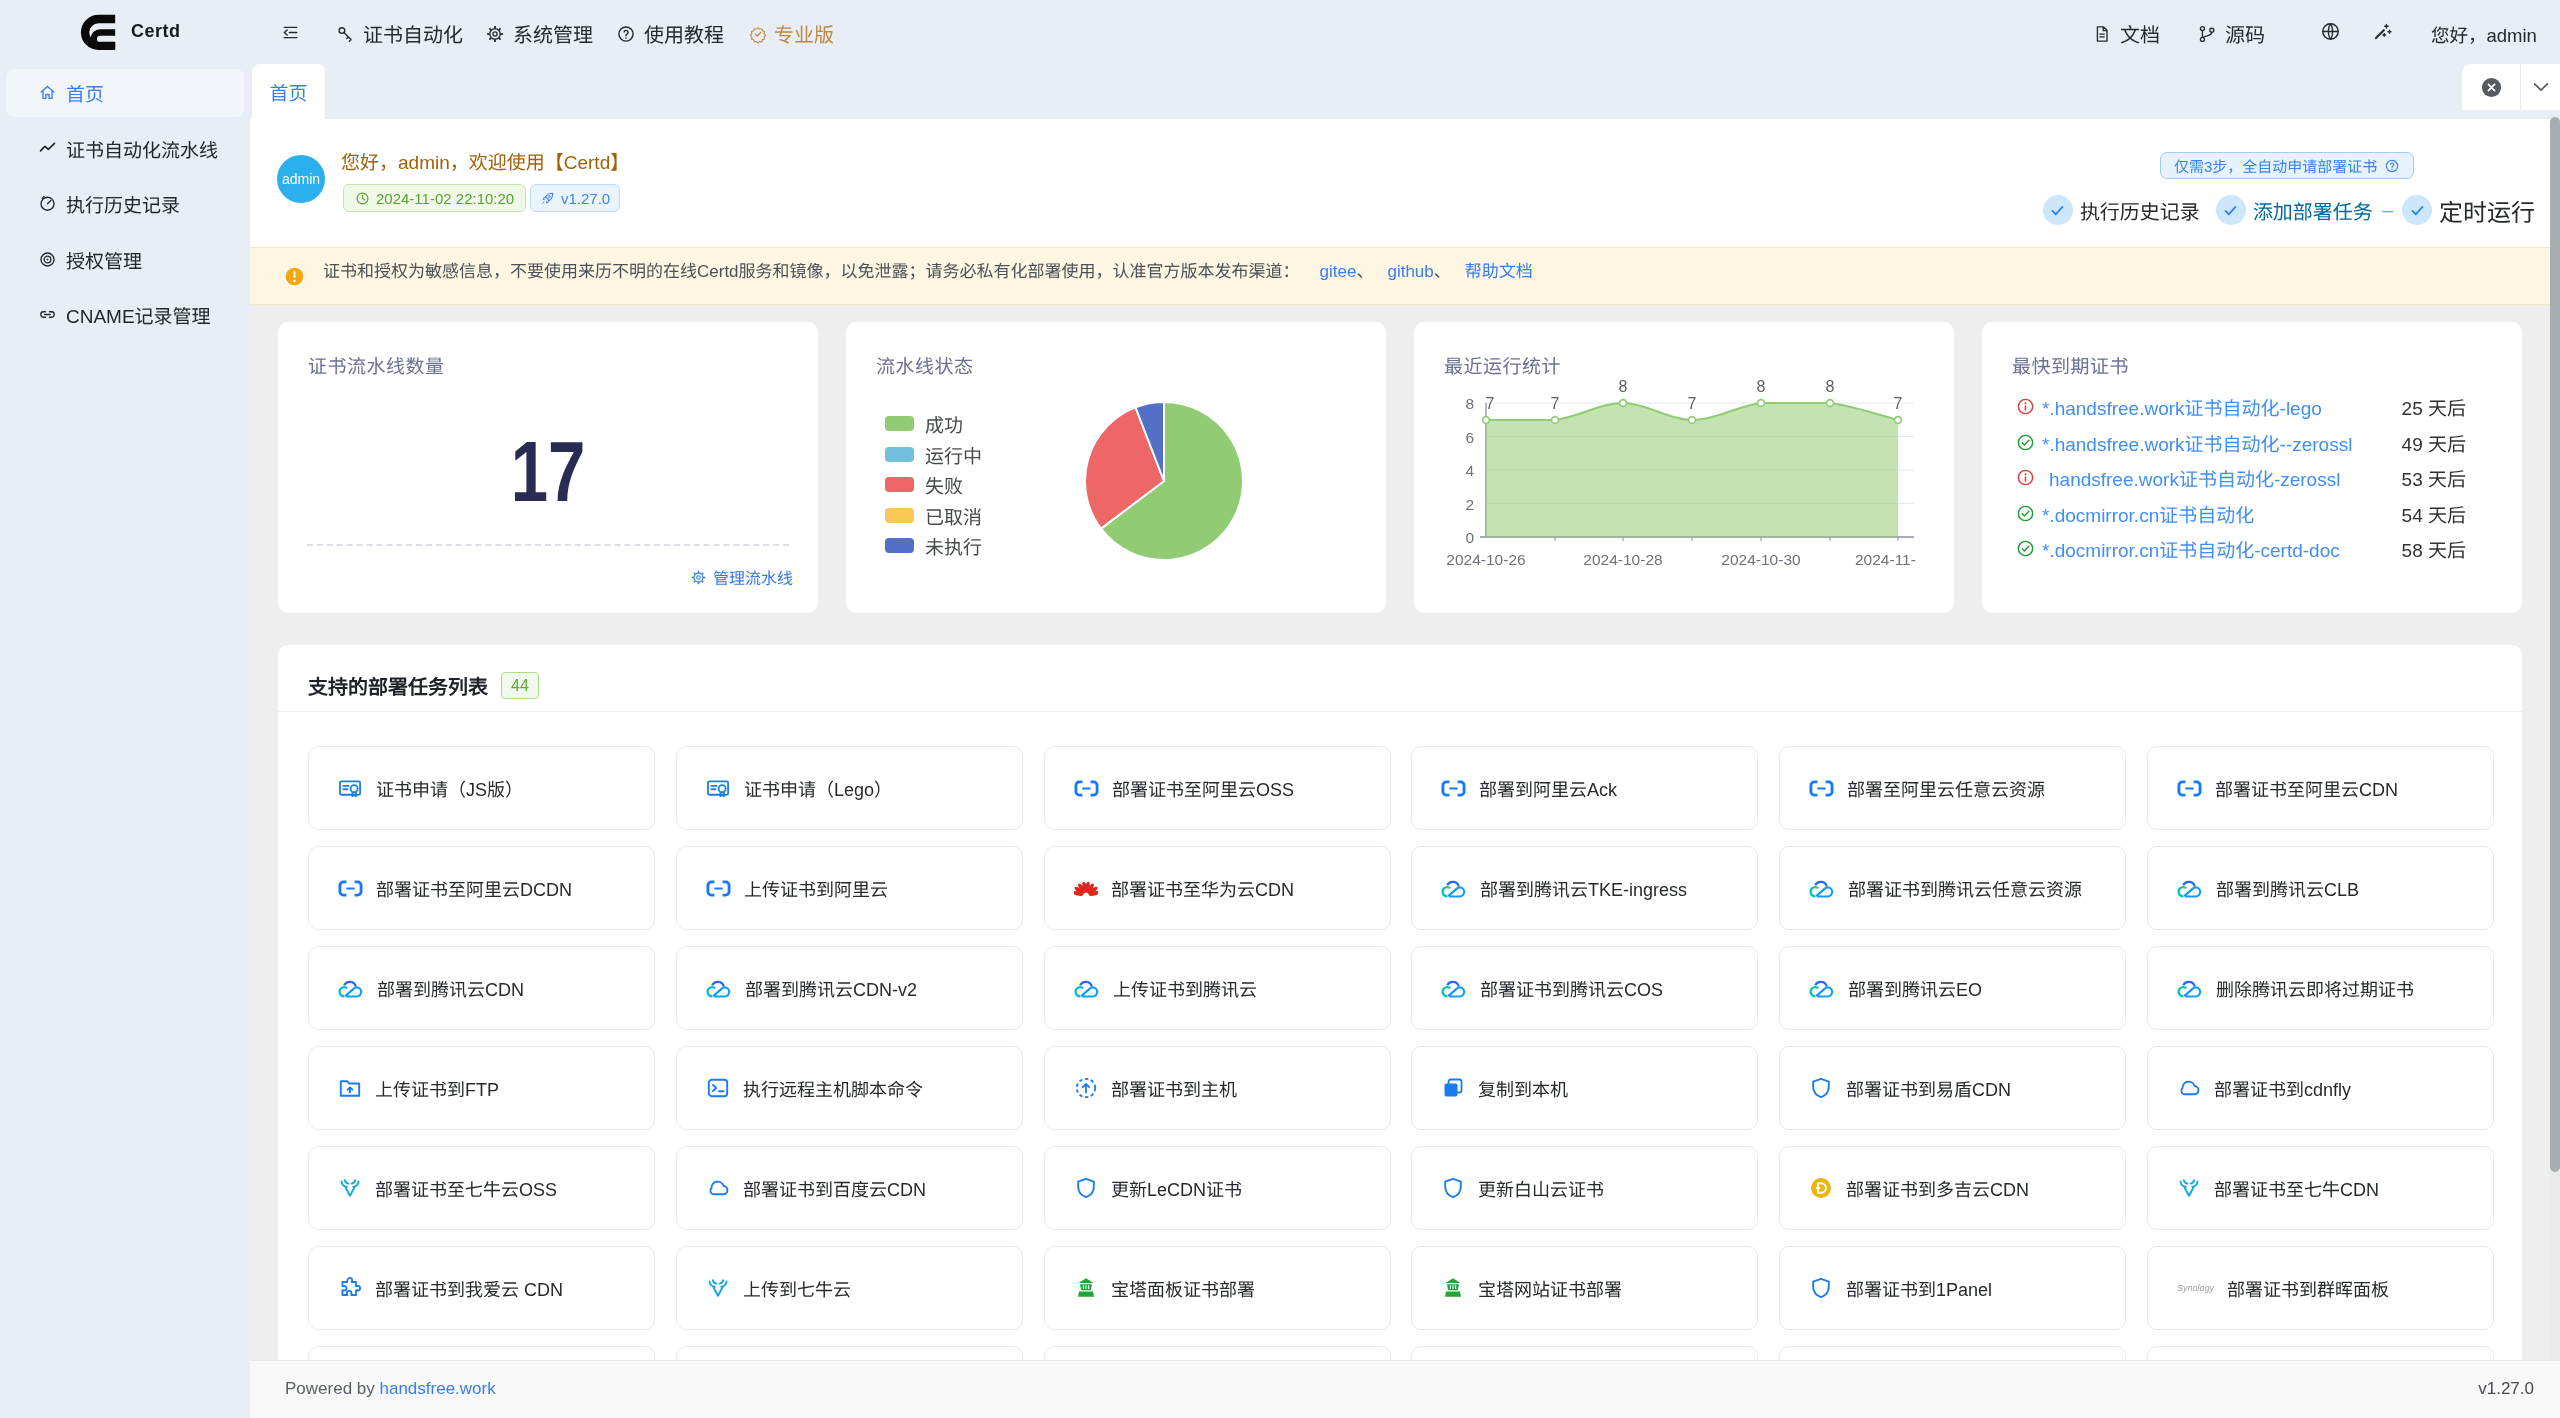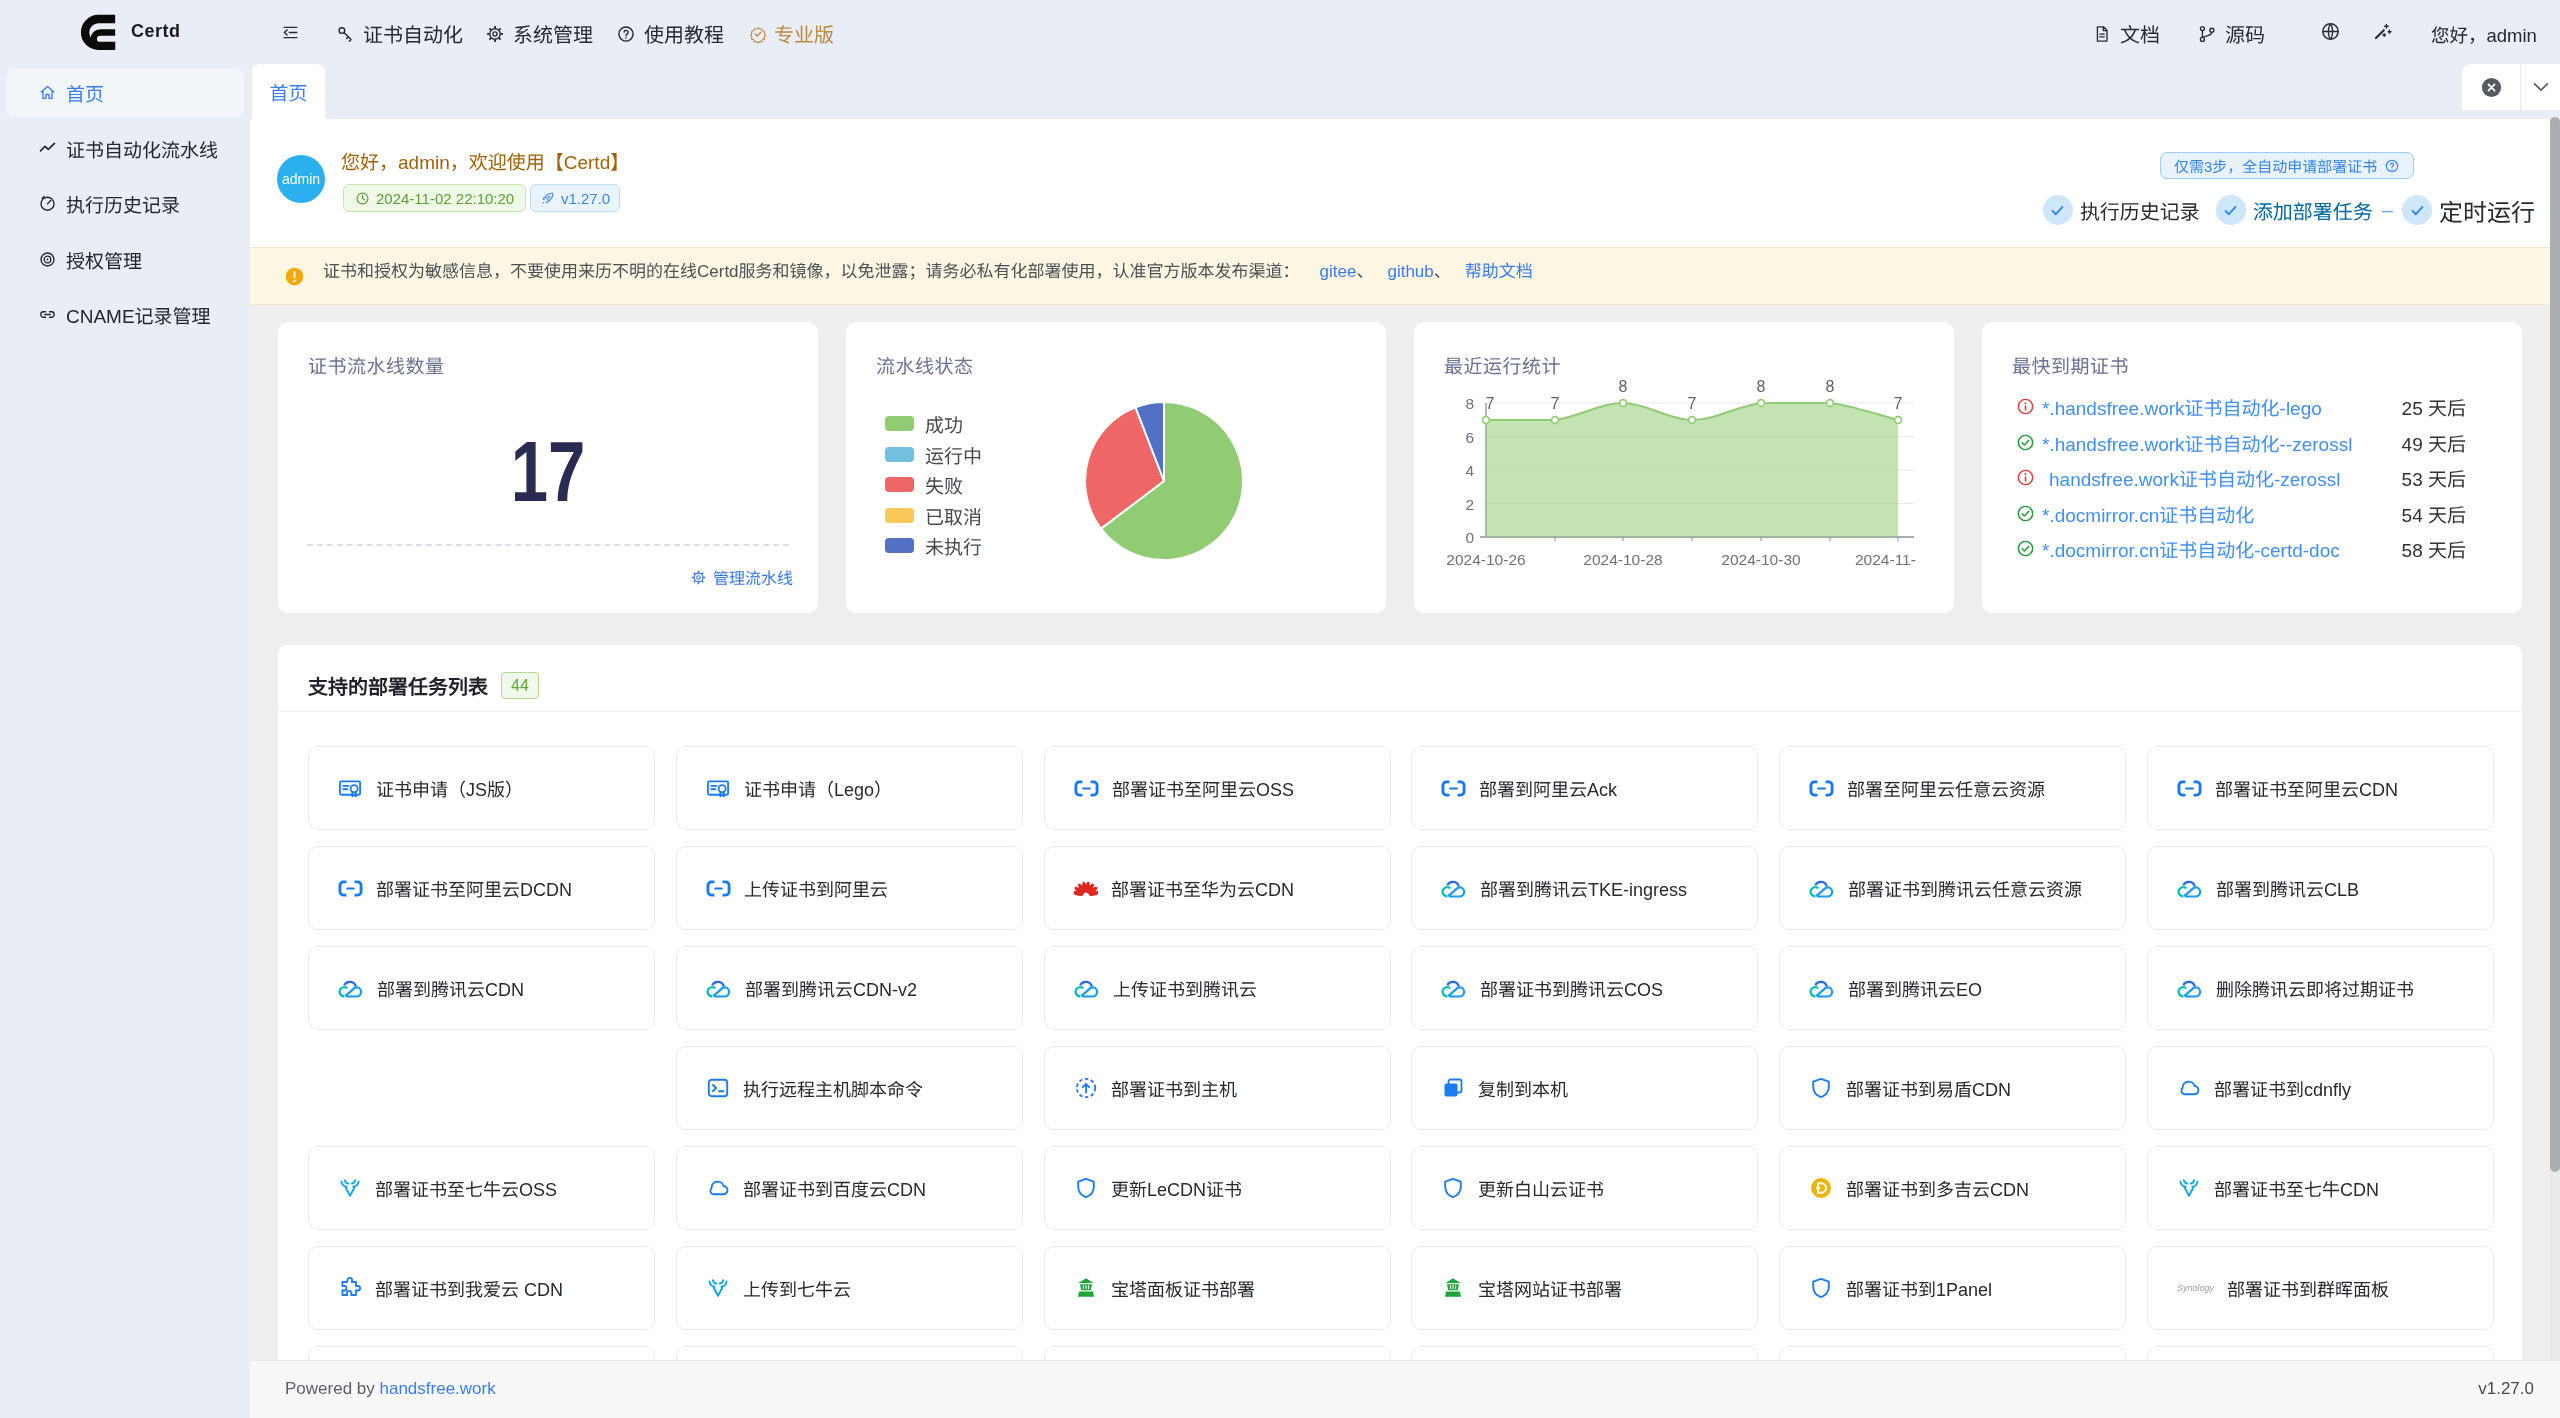--- a/index.html
+++ b/index.html
@@ -489,20 +489,23 @@
       </svg>上传证书到腾讯云</div>
 <div class="gi" style="left:1133px;top:301px"><svg width="26" height="22">
         <use href="#tcloud"></use>
       </svg>部署证书到腾讯云COS</div>
 <div class="gi" style="left:1501px;top:301px"><svg width="26" height="22">
         <use href="#tcloud"></use>
       </svg>部署到腾讯云EO</div>
 <div class="gi" style="left:1869px;top:301px"><svg width="26" height="22">
         <use href="#tcloud"></use>
       </svg>删除腾讯云即将过期证书</div>
+<div class="gi" style="left:30px;top:401px"><svg width="24" height="24" style="color:#1b7cf2">
+        <use href="#folderup"></use>
+      </svg>上传证书到FTP</div>
 <div class="gi" style="left:398px;top:401px"><svg width="24" height="24" style="color:#1b7cf2">
         <use href="#term"></use>
       </svg>执行远程主机脚本命令</div>
 <div class="gi" style="left:766px;top:401px"><svg width="24" height="24" style="color:#1b7cf2">
         <use href="#upc"></use>
       </svg>部署证书到主机</div>
 <div class="gi" style="left:1133px;top:401px"><svg width="24" height="24" style="color:#1b7cf2">
         <use href="#copyf"></use>
       </svg>复制到本机</div>
 <div class="gi" style="left:1501px;top:401px"><svg width="24" height="24" style="color:#1b7cf2">

